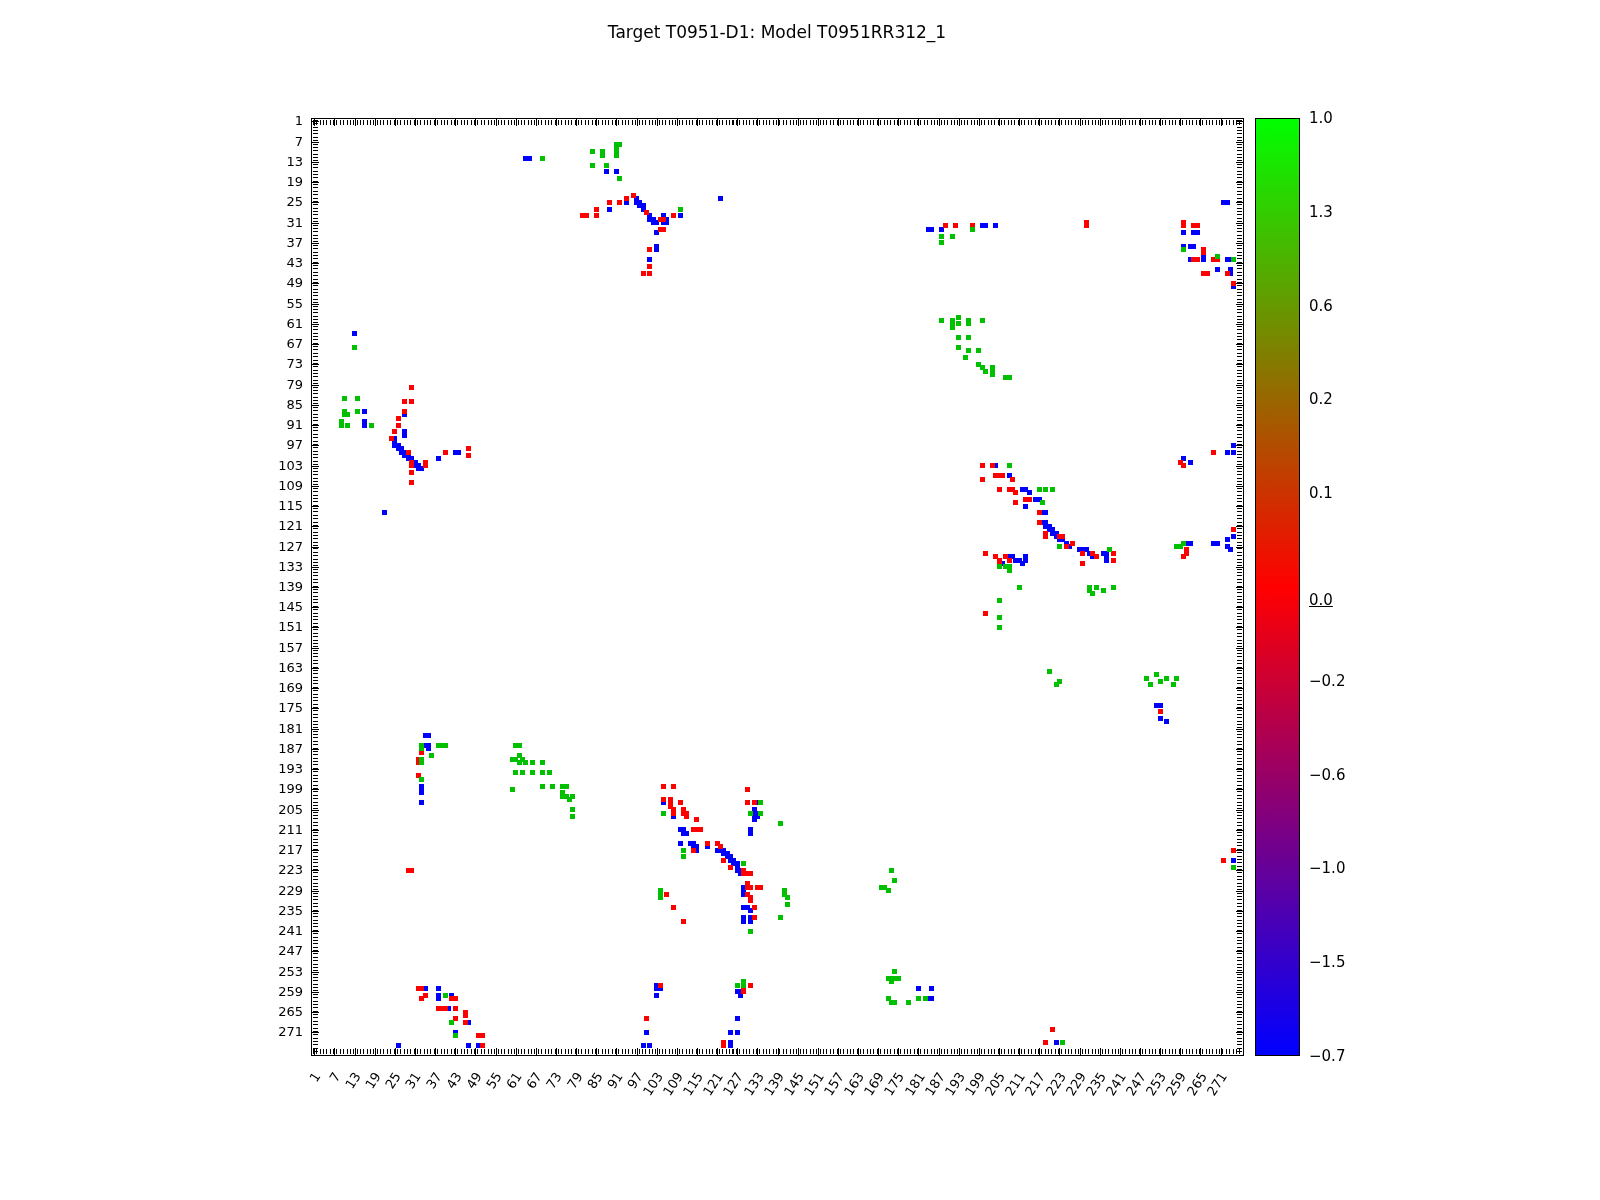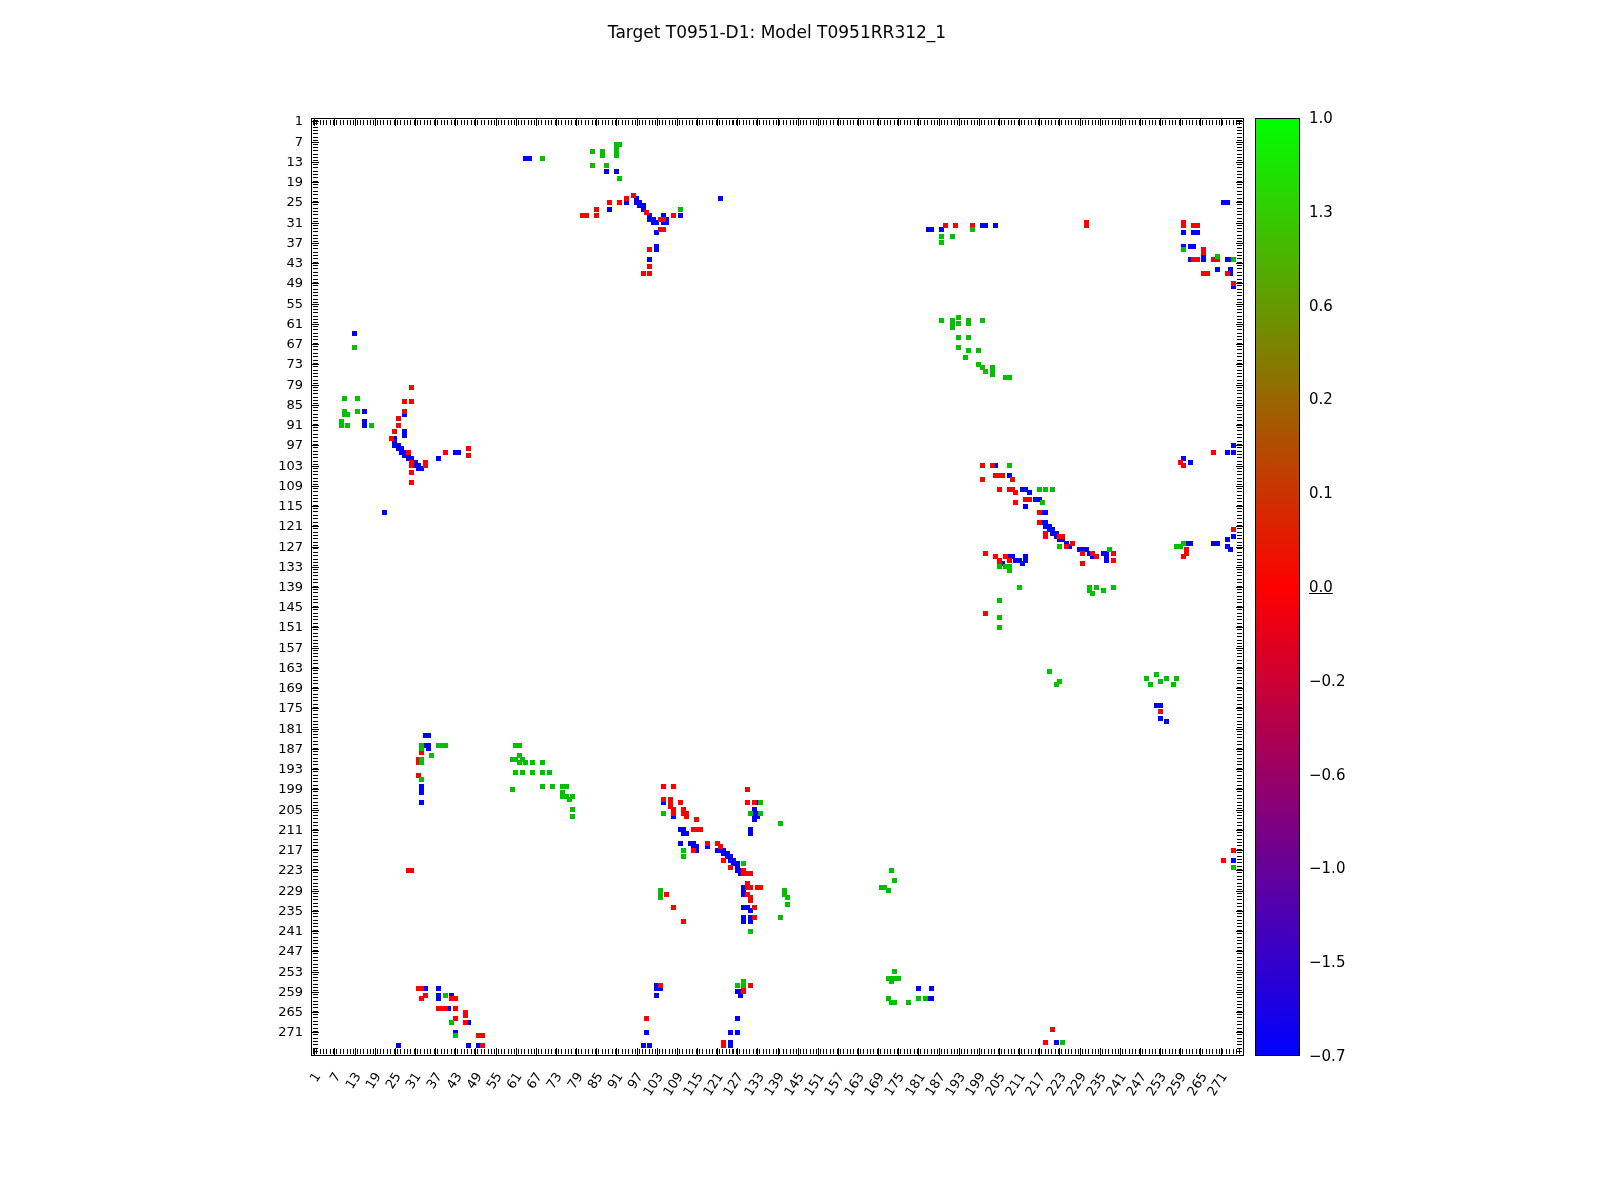--- a/index.html
+++ b/index.html
@@ -976,20 +976,20 @@
       <div class="point" style="left: 1231.43px; top: 864.55px; background: rgb(0, 192, 0);"></div>
     </div>
 
   <div class="colorbar"></div>
   <div id="cbar-labels">
       <div class="cbar-label" style="top: 118px;">1.0</div>
       <div class="cbar-label" style="top: 211.8px;">1.3</div>
       <div class="cbar-label" style="top: 305.6px;">0.6</div>
       <div class="cbar-label" style="top: 399.4px;">0.2</div>
       <div class="cbar-label" style="top: 493.2px;">0.1</div>
-      <div class="cbar-label" style="top: 587px; text-decoration: underline;">0.0</div>
+      <div class="cbar-label" style="top: 600px; text-decoration: underline;">0.0</div>
       <div class="cbar-label" style="top: 680.8px;">−0.2</div>
       <div class="cbar-label" style="top: 774.6px;">−0.6</div>
       <div class="cbar-label" style="top: 868.4px;">−1.0</div>
       <div class="cbar-label" style="top: 962.2px;">−1.5</div>
       <div class="cbar-label" style="top: 1056px;">−0.7</div>
     </div>
 </div>
 
 </body></html>

